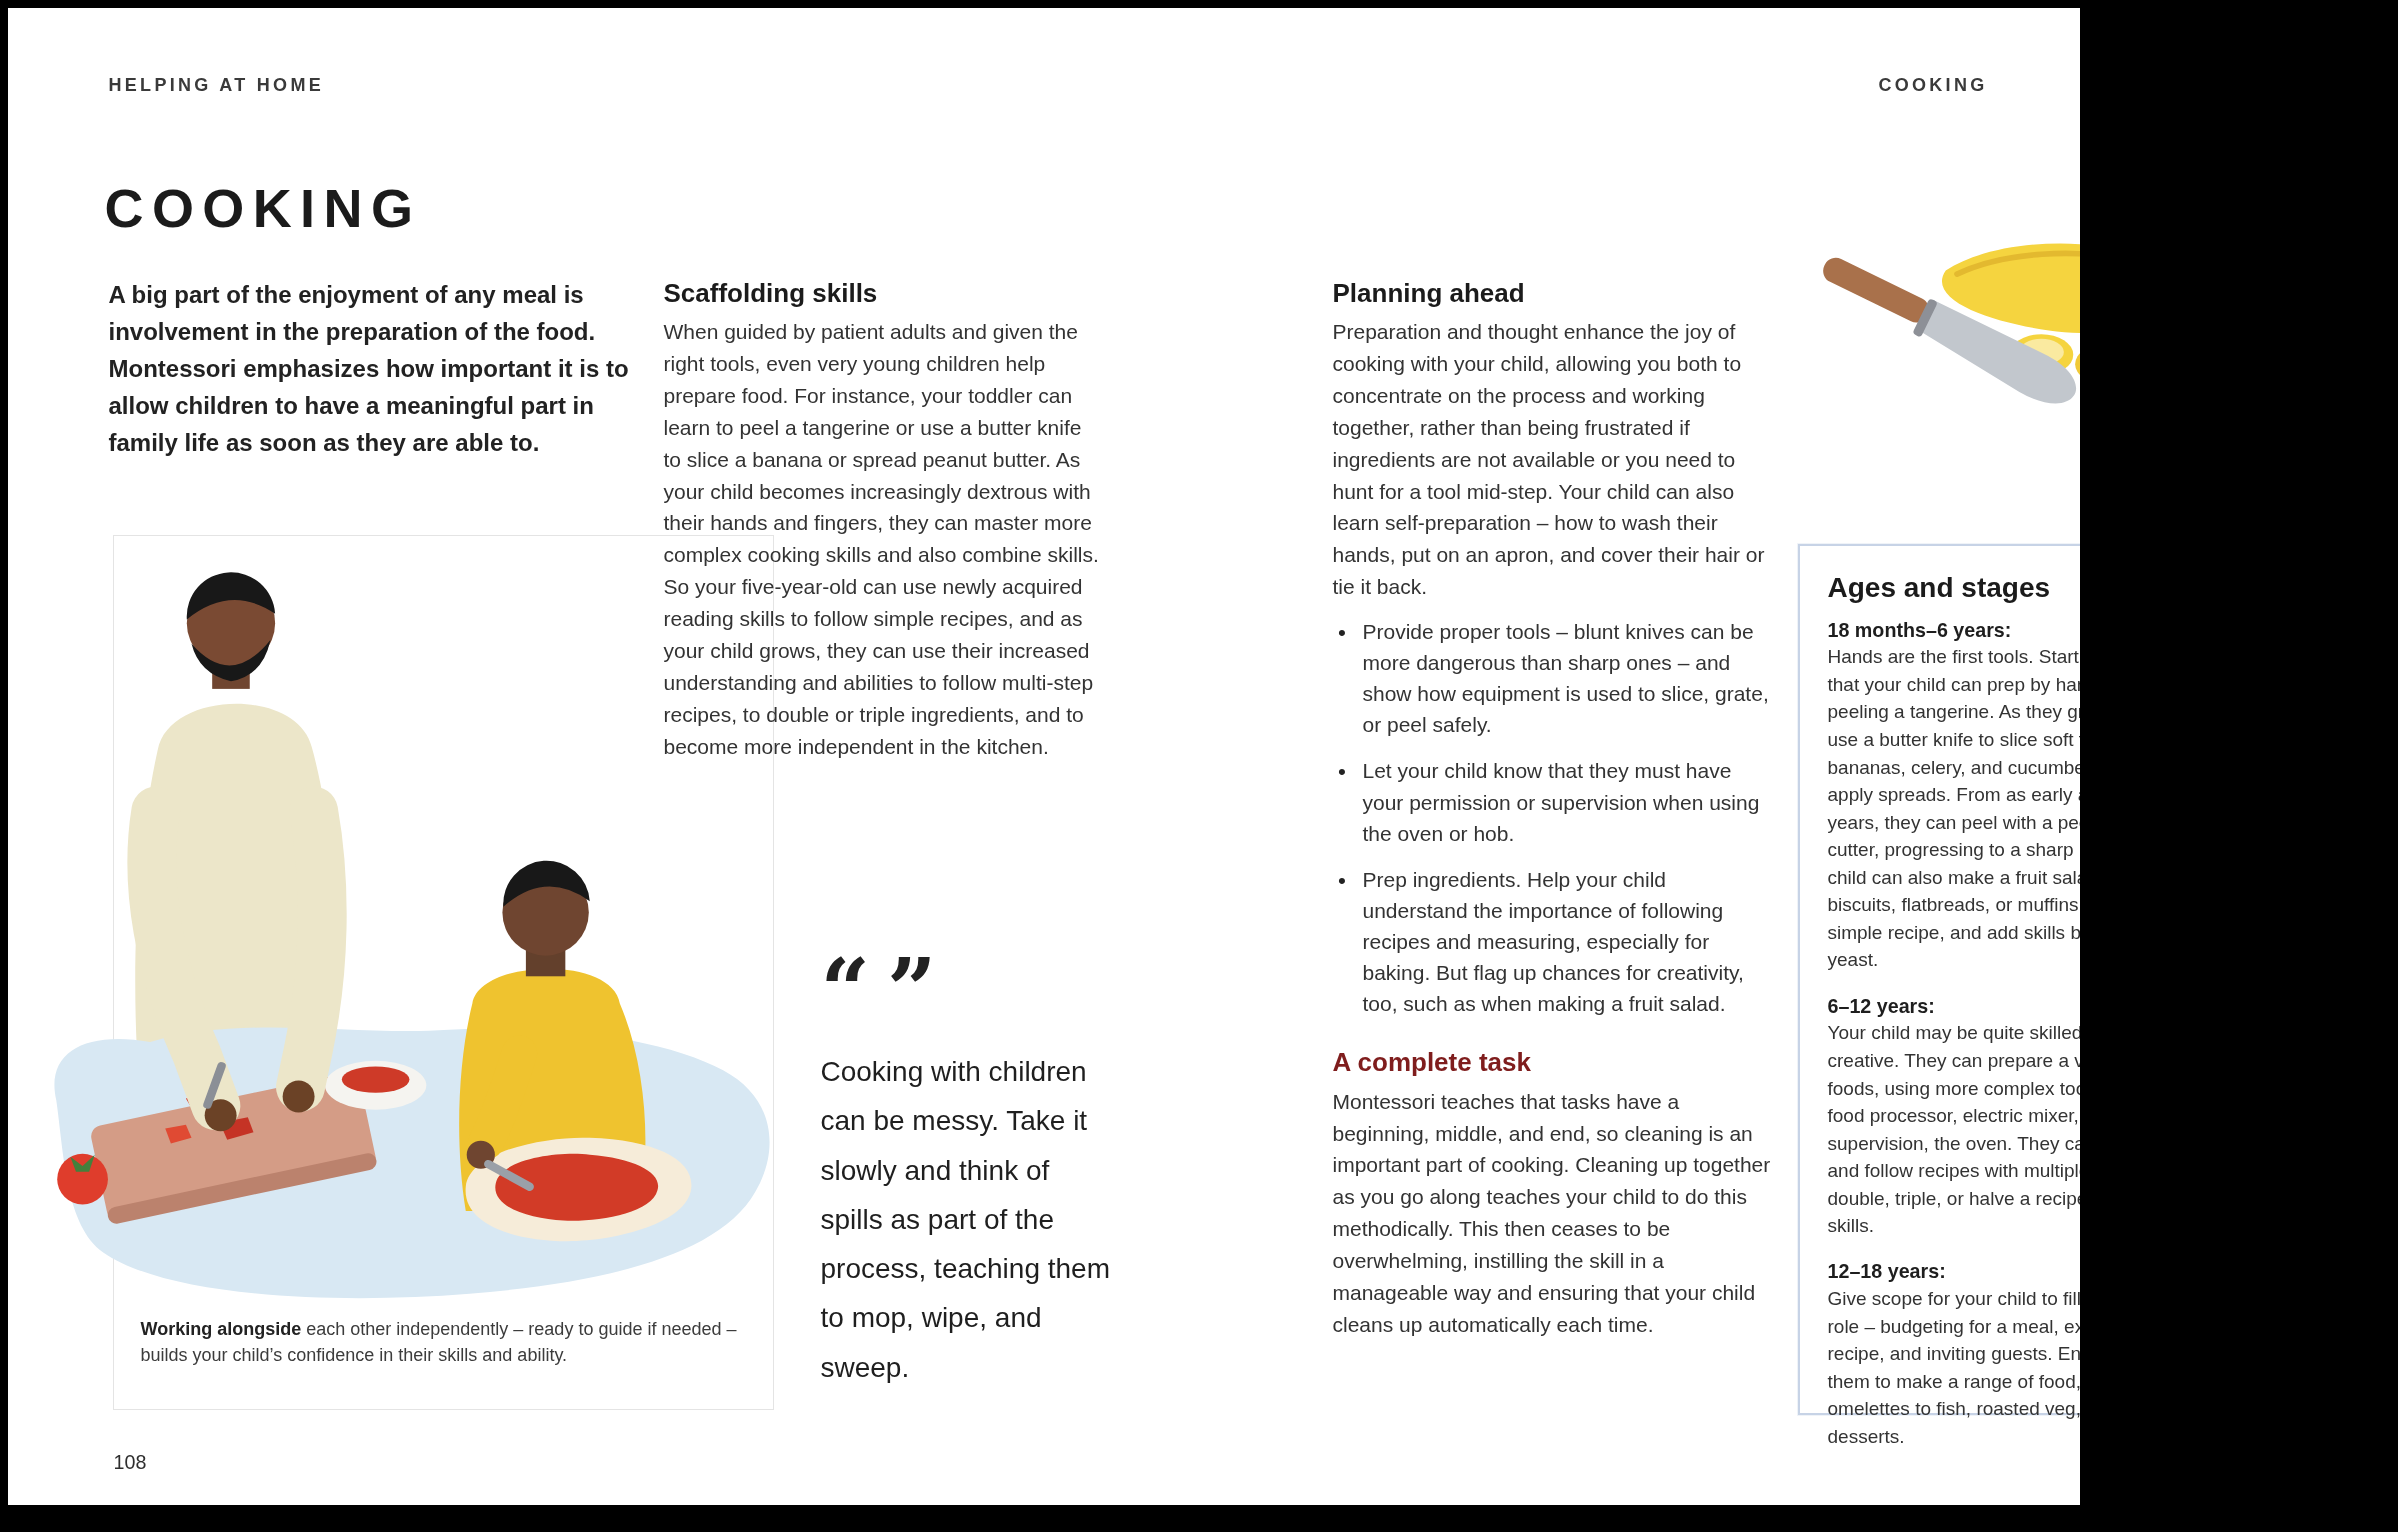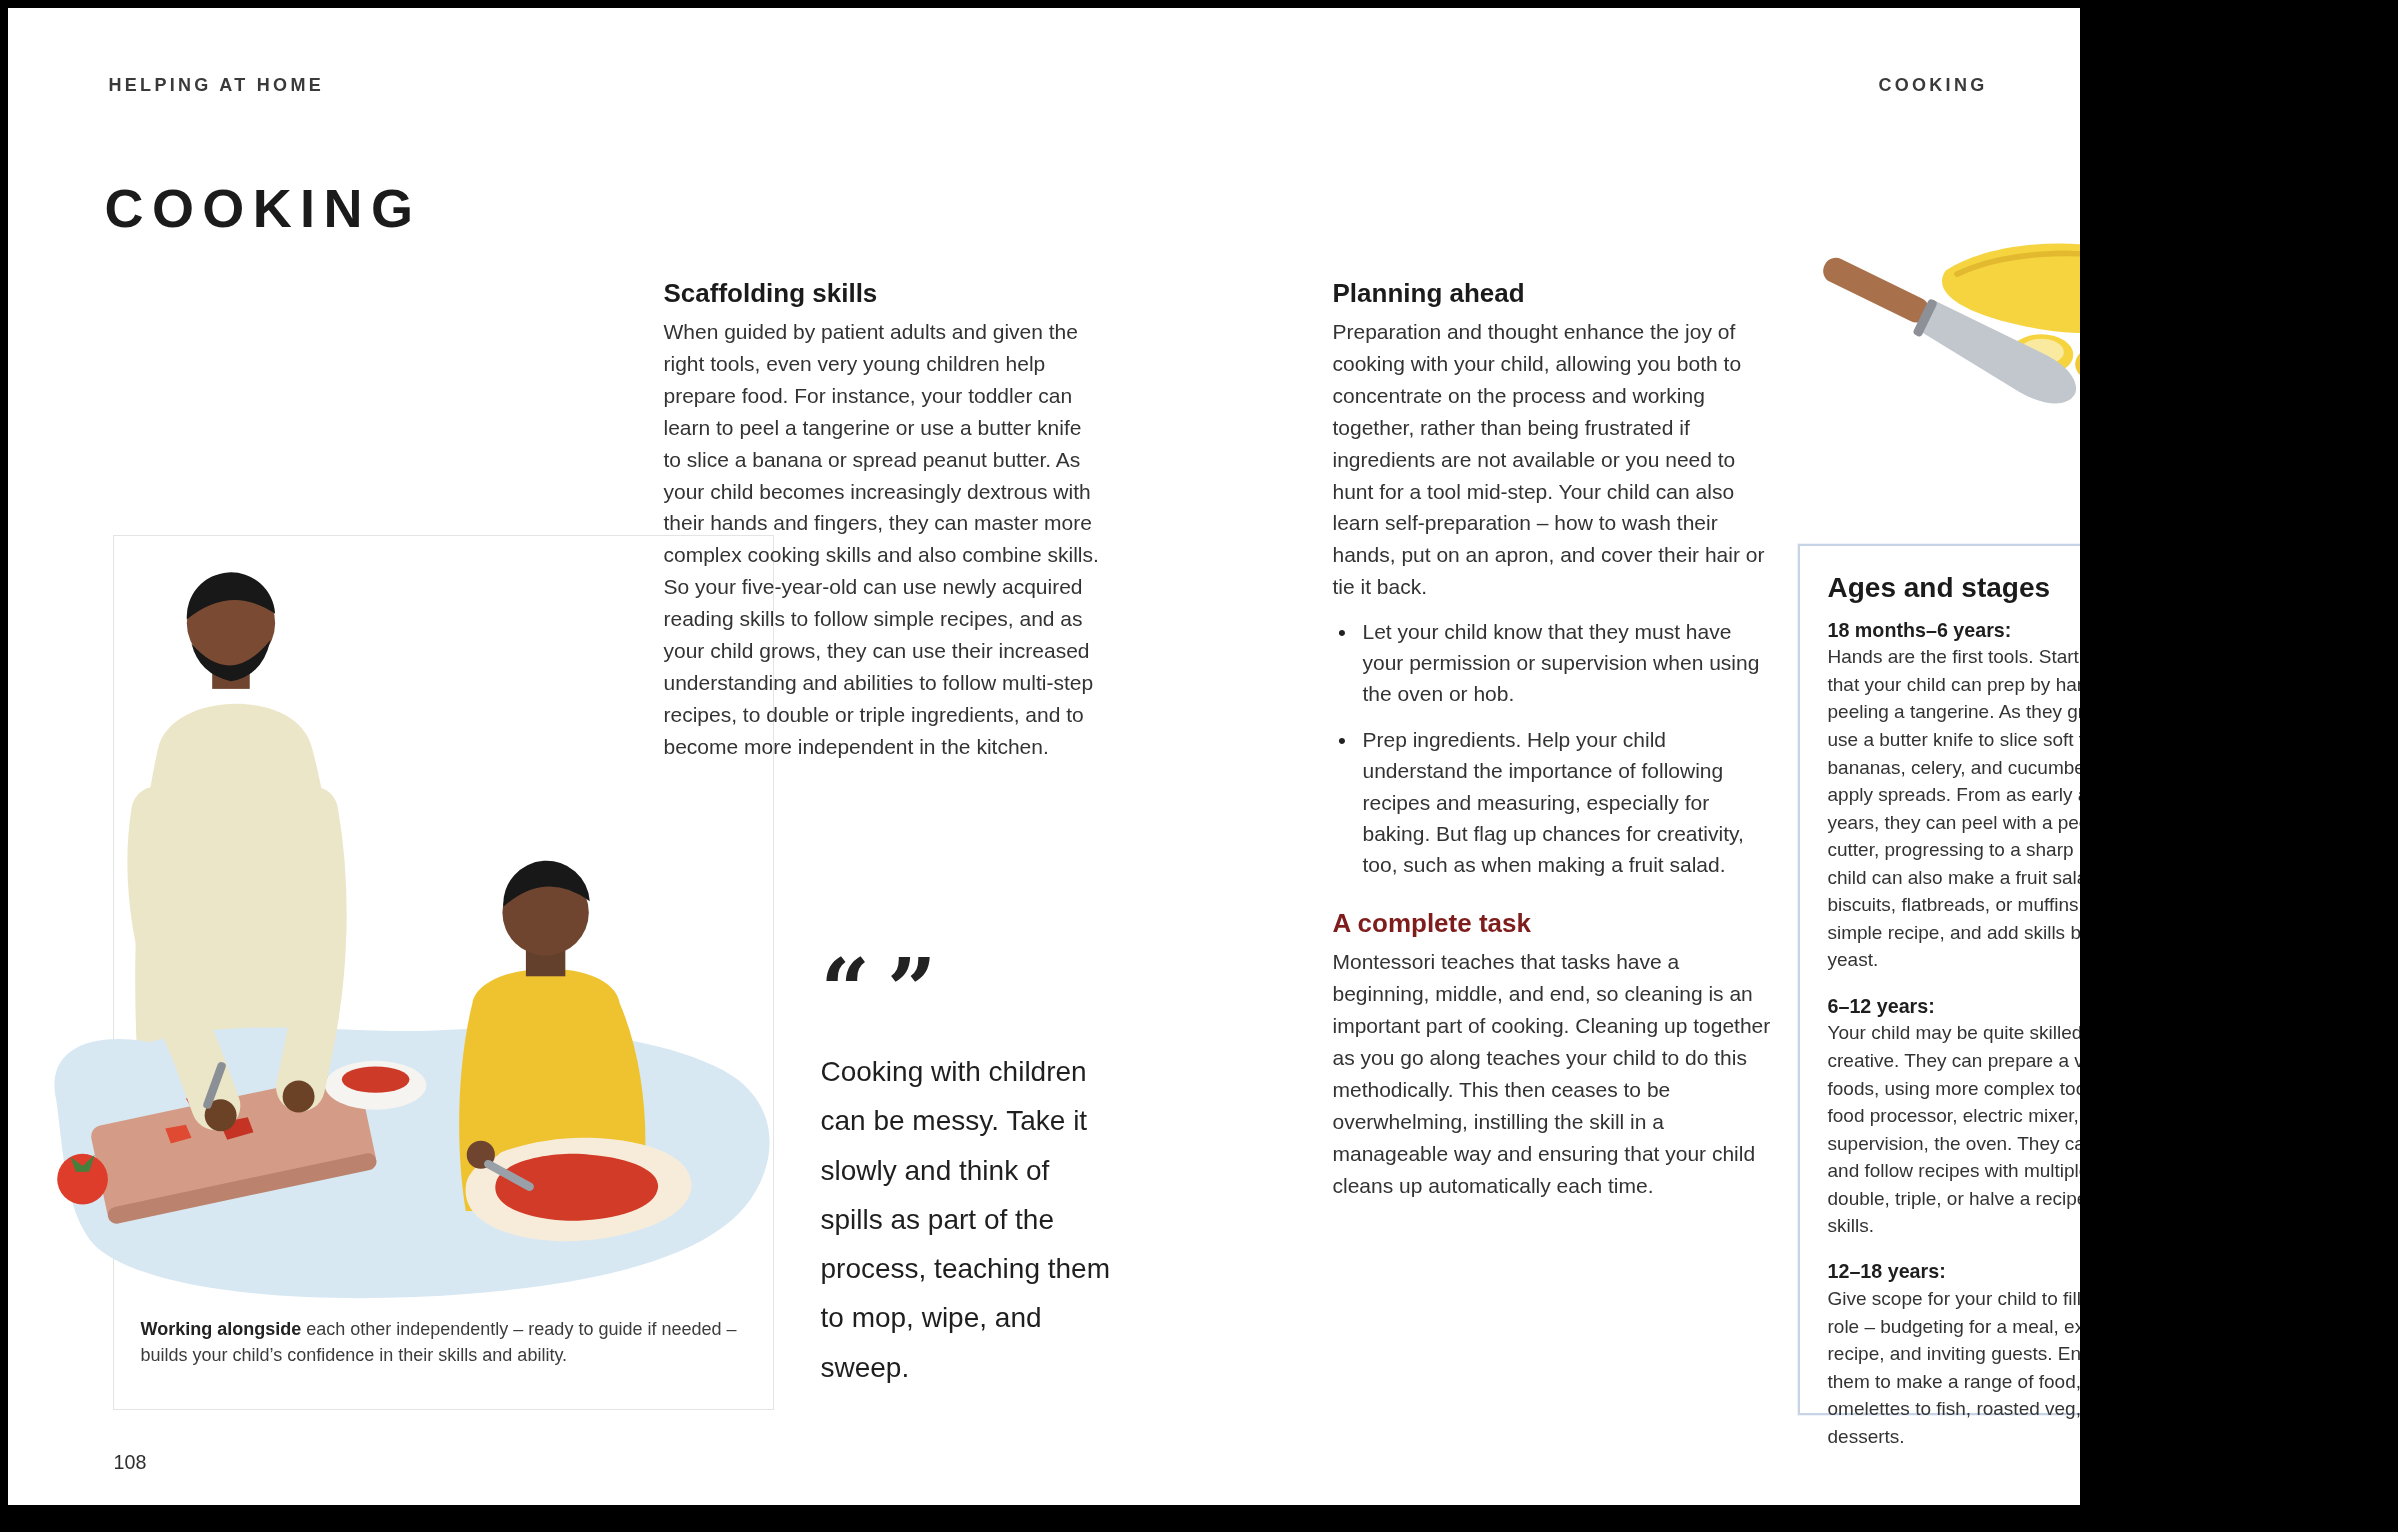--- a/index.html
+++ b/index.html
@@ -64,20 +64,21 @@
 </style>
 </head>
 <body>
 
 <div class="spread">
 
   <div class="abs running-head" style="left:101px; top:67px;">HELPING AT HOME</div>
 
   <div class="abs page-title" style="left:97px; top:169px;">COOKING</div>
 
+  <div class="abs intro" style="left:101px; top:268px; width:525px;">A big part of the enjoyment of any meal is involvement in the preparation of the food. Montessori emphasizes how important it is to allow children to have a meaningful part in family life as soon as they are able to.</div>
 
   <div class="abs illus-box" style="left:105px; top:527px; width:661px; height:875px;"></div>
 
   <svg class="abs" style="left:37px; top:521px;" width="742" height="780" viewBox="0 0 790 830" aria-hidden="true">
 
     <path d="M 120 235 C 132 172 268 168 284 232 C 310 325 316 460 306 590 L 100 590 C 90 455 100 325 120 235 Z" fill="#ece6c9"></path>
     <rect x="178" y="130" width="40" height="40" fill="#6f4530"></rect>
     <circle cx="198" cy="100" r="47" fill="#7a4a33"></circle>
     <path d="M 151 96 A 47 47 0 0 1 245 90 Q 198 58 151 96 Z" fill="#181818"></path>
     <path d="M 156 122 Q 198 170 240 118 Q 232 156 198 162 Q 164 154 156 122 Z" fill="#181818"></path>
@@ -133,20 +134,21 @@
     <div class="quote-marks"><span>“</span><span>”</span></div>
     <div class="quote-text">Cooking with children can be messy. Take it slowly and think of spills as part of the process, teaching them to mop, wipe, and sweep.</div>
   </div>
 
   <div class="abs running-head" style="right:92px; top:67px; text-align:right;">COOKING</div>
 
   <div class="abs" style="left:1325px; top:270px; width:438px;">
     <div class="col-heading">Planning ahead</div>
     <div class="body-text">Preparation and thought enhance the joy of cooking with your child, allowing you both to concentrate on the process and working together, rather than being frustrated if ingredients are not available or you need to hunt for a tool mid-step. Your child can also learn self-preparation – how to wash their hands, put on an apron, and cover their hair or tie it back.</div>
     <div class="bullet-list">
+      <div class="bullet-item">Provide proper tools – blunt knives can be more dangerous than sharp ones – and show how equipment is used to slice, grate, or peel safely.</div>
       <div class="bullet-item">Let your child know that they must have your permission or supervision when using the oven or hob.</div>
       <div class="bullet-item">Prep ingredients. Help your child understand the importance of following recipes and measuring, especially for baking. But flag up chances for creativity, too, such as when making a fruit salad.</div>
     </div>
     <div class="sub-heading">A complete task</div>
     <div class="body-text">Montessori teaches that tasks have a beginning, middle, and end, so cleaning is an important part of cooking. Cleaning up together as you go along teaches your child to do this methodically. This then ceases to be overwhelming, instilling the skill in a manageable way and ensuring that your child cleans up automatically each time.</div>
   </div>
 
   <svg class="abs" style="left:1797px; top:223px;" width="394" height="180" viewBox="0 0 420 192" aria-hidden="true">
 
     <path d="M 150 42 C 200 10 292 6 352 24 C 402 38 416 62 406 82 C 390 106 320 114 260 106 C 200 98 128 74 150 42 Z" fill="#f5d43f"></path>

